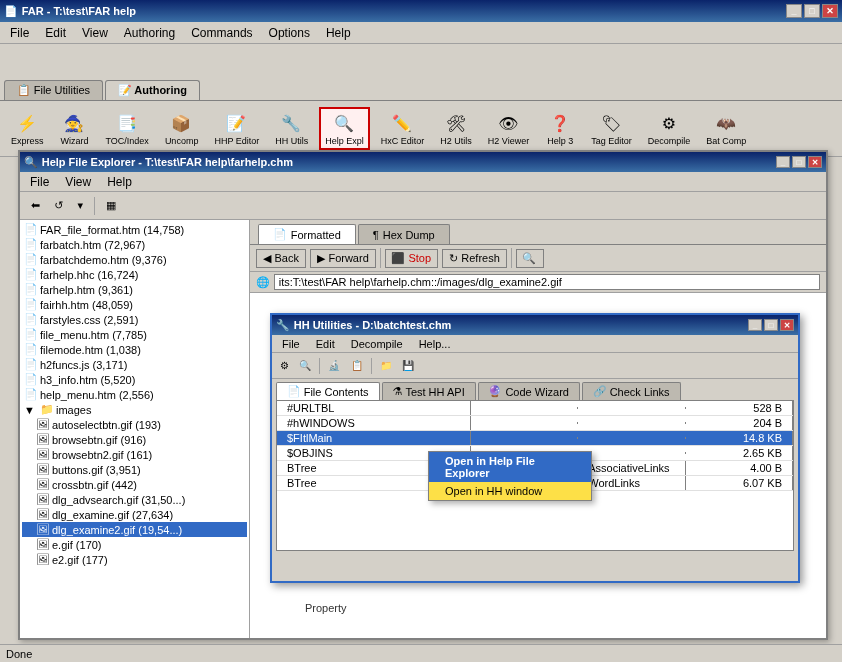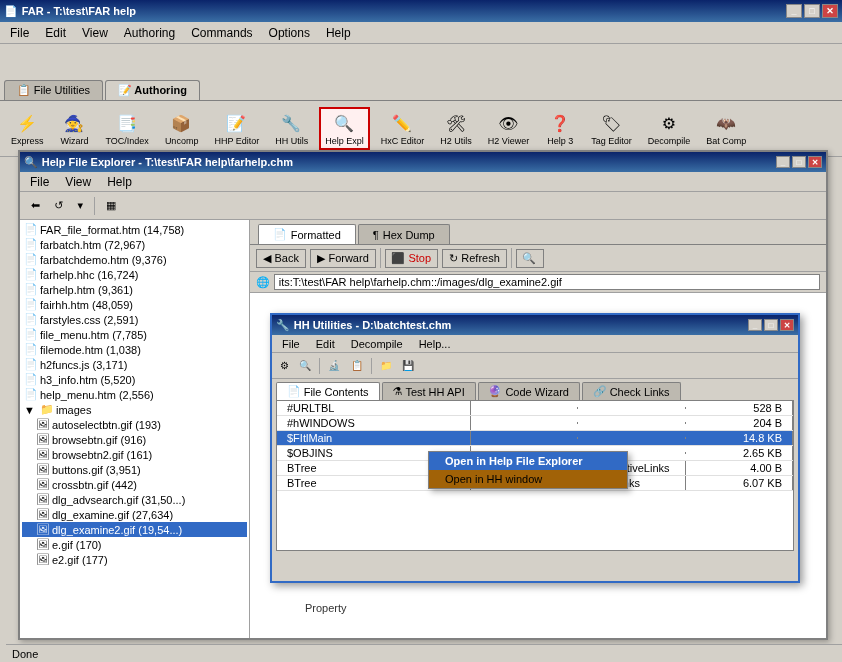--- a/index.html
+++ b/index.html
@@ -84,26 +84,26 @@
     .popup-col { padding: 2px 6px; border-right: 1px solid #808080; flex: 1; }
     .popup-col.name { flex: 2; }
     .popup-col.size { text-align: right; }
 
     .popup-rows { overflow-y: auto; height: calc(100% - 22px); }
     .popup-row { display: flex; font-size: 11px; border-bottom: 1px solid #e0e0e0; align-items: center; }
     .popup-row.selected { background: #316ac5; color: white; }
     .popup-row .popup-col { padding: 1px 10px; }
 
     
-    .context-menu { position: absolute; top: 155px; left: 175px; background: #a16207; border: 1px solid #808080; box-shadow: 3px 3px 6px rgba(0,0,0,0.3); z-index: 100; width: 200px; }
+    .context-menu { position: absolute; top: 155px; left: 175px; background: #fde047; border: 1px solid #808080; box-shadow: 3px 3px 6px rgba(0,0,0,0.3); z-index: 100; width: 164px; }
     .context-item { padding: 3px 16px; font-size: 11px; cursor: pointer; }
     .context-item.highlighted { background: #316ac5; color: white; font-weight: bold; }
 
     
-    .status-bar { position: absolute; bottom: 0; left: 6px; right: 0; height: 18px; background: #d4d0c8; border-top: 1px solid #a0a0a0; display: flex; align-items: center; padding: 0 6px; font-size: 11px; }
+    .status-bar { position: absolute; bottom: 0; left: 0; right: 0; height: 18px; background: #d4d0c8; border-top: 1px solid #a0a0a0; display: flex; align-items: center; padding: 0 6px; font-size: 11px; }
 
     
     .file-tree::-webkit-scrollbar { width: 12px; }
     .file-tree::-webkit-scrollbar-track { background: #d4d0c8; }
     .file-tree::-webkit-scrollbar-thumb { background: #a0a0a0; border: 1px solid #808080; }
 
     .scroll-btn { width: 16px; background: #d4d0c8; border: 1px solid #808080; cursor: pointer; display: flex; align-items: center; justify-content: center; font-size: 9px; flex-shrink: 0; }
   </style>
 </head>
 <body>

